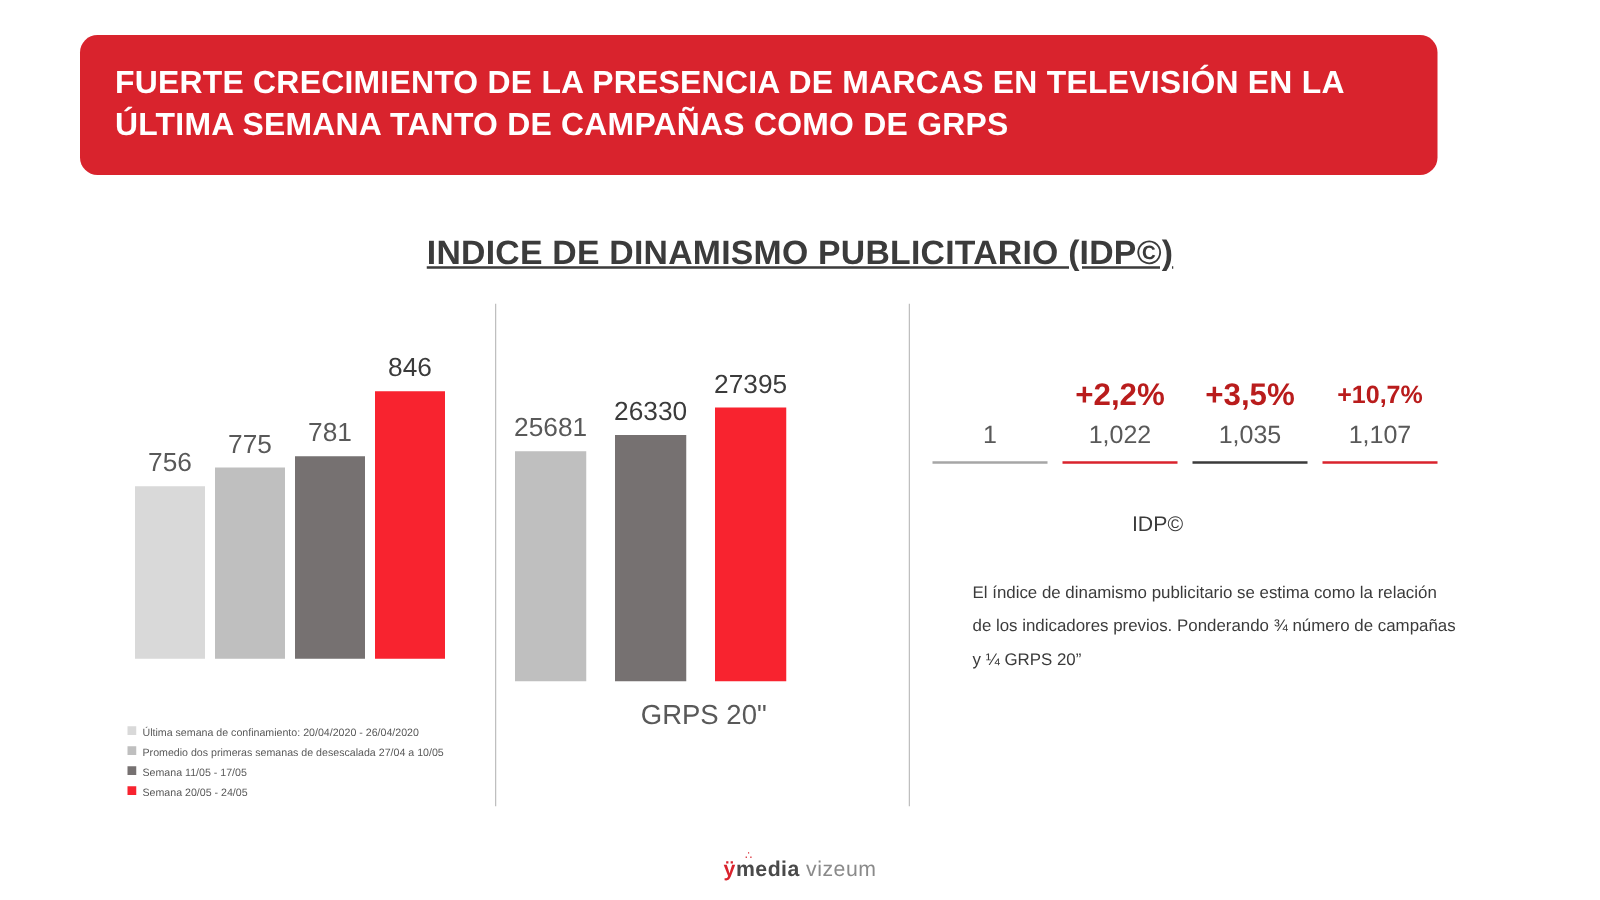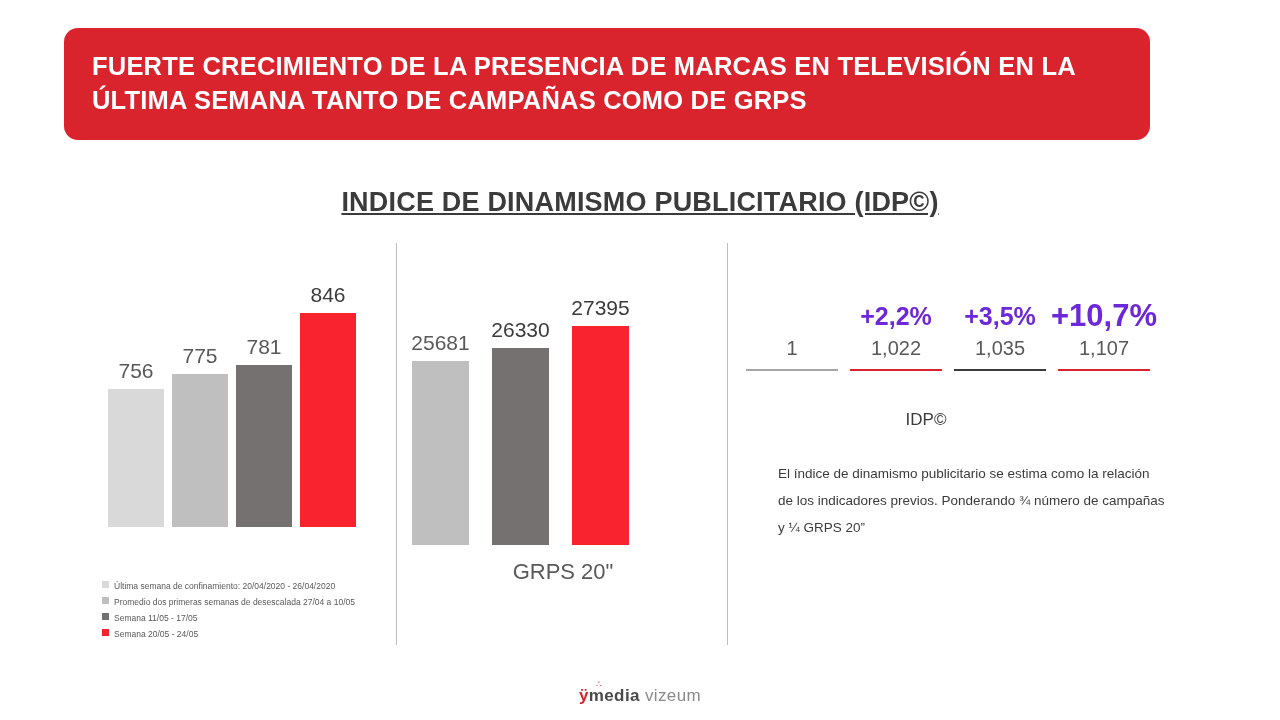--- a/index.html
+++ b/index.html
@@ -144,26 +144,26 @@
   }
   .idp-col {
     display: flex;
     flex-direction: column;
     align-items: center;
     width: 104px;
   }
   .idp-pct {
     font-size: 25px;
     font-weight: bold;
-    color: #6d28d9;
+    color: #b91c1c;
     margin-bottom: 6px;
     height: 30px;
     line-height: 30px;
   }
-  .idp-pct.big { font-size: 31px; }
+  .idp-pct.big { font-size: 20px; }
   .idp-pct.empty { visibility: hidden; }
   .idp-val {
     font-size: 20px;
     color: #595959;
     padding-bottom: 9px;
     width: 100%;
     text-align: center;
   }
   .idp-underline {
     width: 92px;

